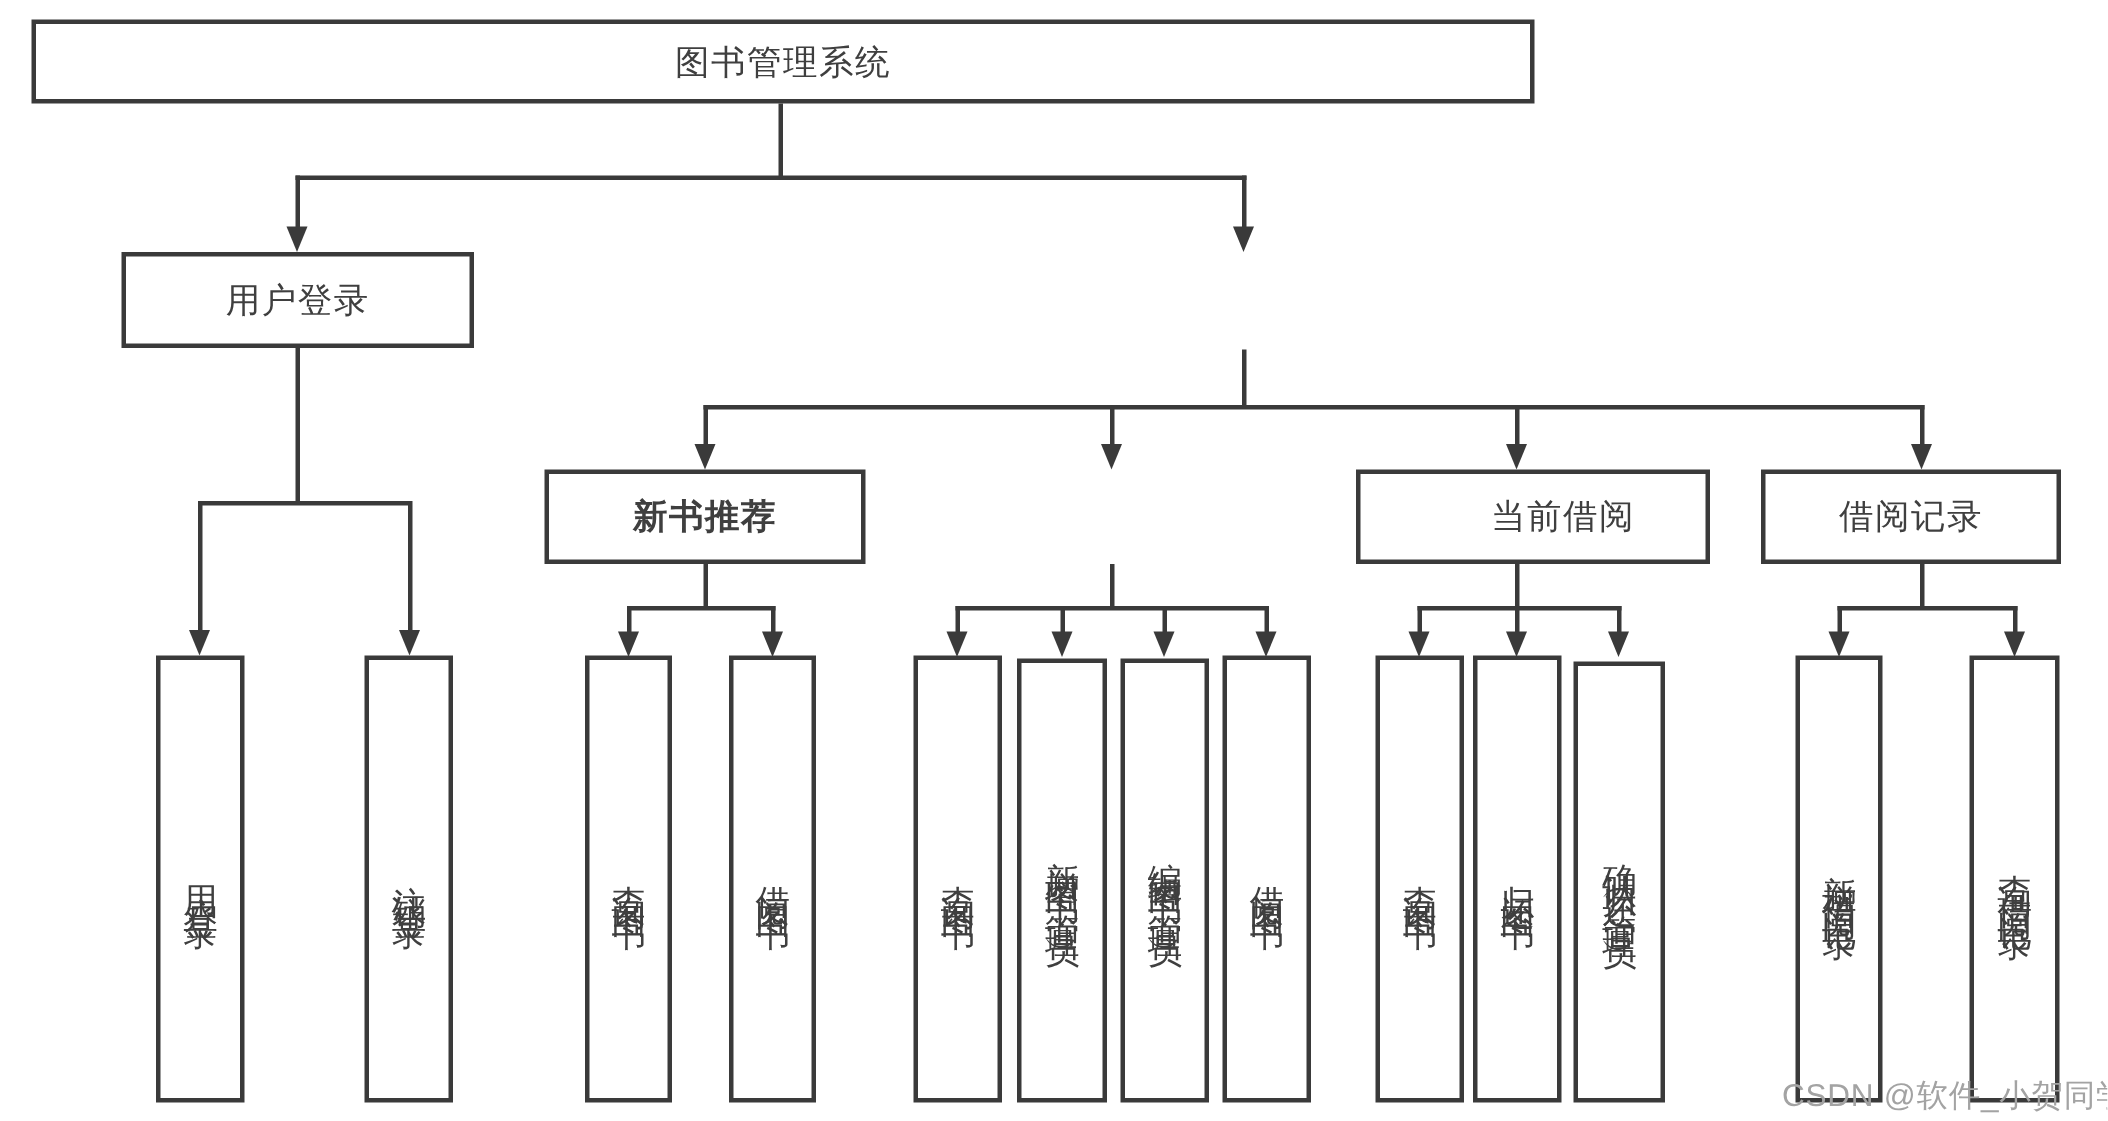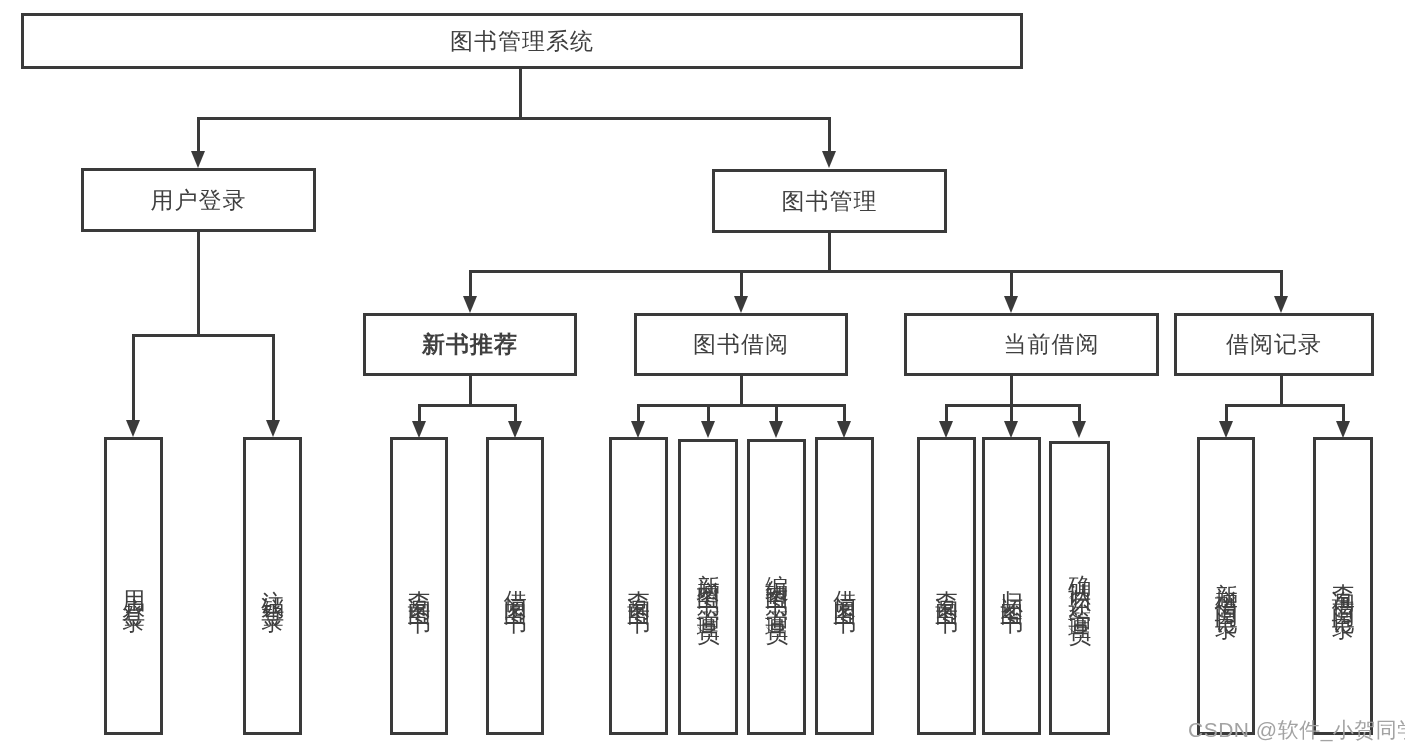--- a/index.html
+++ b/index.html
@@ -72,31 +72,25 @@
 
 <div class="canvas">
 
   <div class="hbox" style="left:21px; top:13px; width:1002px; height:56px;">
     <span class="label">图书管理系统</span>
   </div>
 
   <div class="hbox" style="left:81px; top:168px; width:235px; height:64px;">
     <span class="label">用户登录</span>
   </div>
-  <div class="hbox" style="left:712px; top:169px; width:235px; height:64px;">
-    <span class="label">图书管理</span>
-  </div>
 
   <div class="hbox" style="left:363px; top:313px; width:214px; height:63px;font-weight:bold;">
     <span class="label">新书推荐</span>
   </div>
-  <div class="hbox" style="left:634px; top:313px; width:214px; height:63px;">
-    <span class="label">图书借阅</span>
-  </div>
-  <div class="hbox" style="left:904px; top:313px; width:255px; height:63px;padding-left:40px;">
+  <div class="hbox" style="left:904px; top:313px; width:236px; height:63px;padding-left:40px;">
     <span class="label">当前借阅</span>
   </div>
   <div class="hbox" style="left:1174px; top:313px; width:200px; height:63px;">
     <span class="label">借阅记录</span>
   </div>
 
   <div class="vbox" style="left:104px; top:437px; width:59px; height:298px;">
     <span class="vtext">用户登录</span>
   </div>
   <div class="vbox" style="left:243px; top:437px; width:59px; height:298px;">

